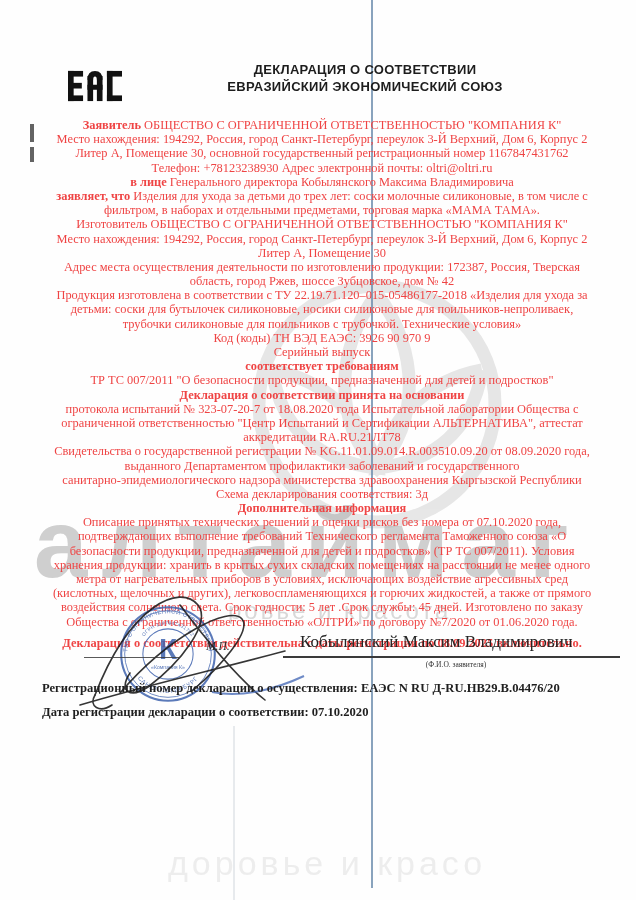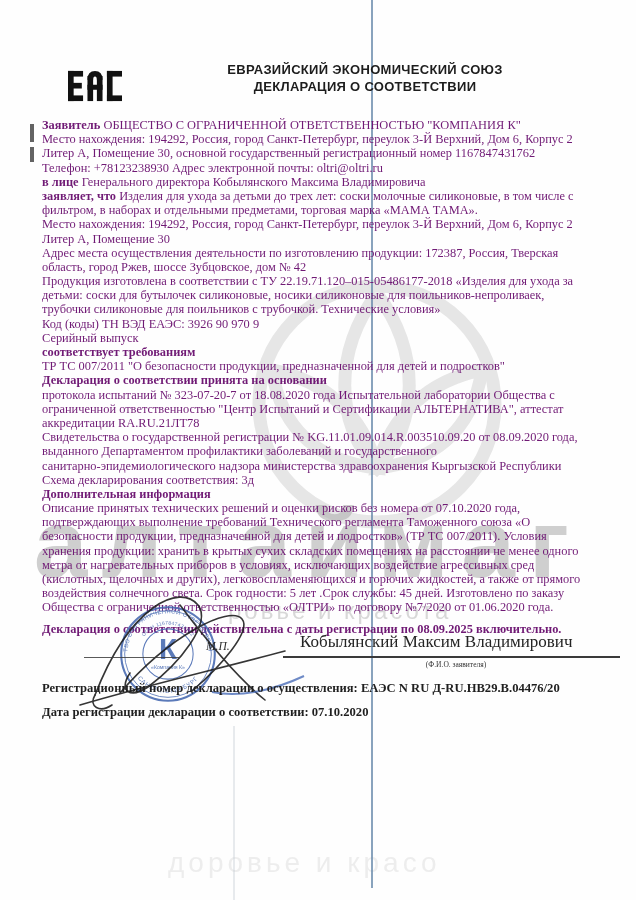--- a/index.html
+++ b/index.html
@@ -8,37 +8,37 @@
     background:#fefefe;overflow:hidden;
     font-family:"Liberation Serif","DejaVu Serif",serif;color:#222;
   }
   
   .wm{position:absolute;pointer-events:none;white-space:nowrap;
       font-family:"Liberation Sans","DejaVu Sans",sans-serif;}
   .wm-brand{left:34px;top:496px;font-size:96px;line-height:96px;font-weight:bold;
       letter-spacing:14px;color:#b3b3b3;opacity:.62;}
   .wm-slogan{left:228px;top:590px;font-size:24px;line-height:42px;
       letter-spacing:3px;color:#d2d2d2;opacity:.85;}
-  .wm-slogan-bottom{left:168px;top:842px;font-size:28px;line-height:42px;
+  .wm-slogan-bottom{left:168px;top:842px;font-size:34px;line-height:42px;
       letter-spacing:4px;color:#ececec;opacity:.9;}
   .wm-flower{left:222px;top:272px;}
   
   .vline-blue{position:absolute;left:371px;top:0;width:2px;height:888px;
       background:rgba(108,140,172,.8);}
   .vline-faint{position:absolute;left:233px;top:726px;width:2px;height:174px;
       background:rgba(190,198,206,.35);}
   .edge-mark{position:absolute;left:30px;width:4px;background:#2f2f2f;opacity:.75;}
   
   .eac{position:absolute;left:68px;top:63px;}
   .title{position:absolute;left:170px;top:62px;width:390px;text-align:center;
       font-family:"Liberation Sans","DejaVu Sans",sans-serif;
       font-weight:bold;font-size:13px;line-height:16.5px;color:#1d1d1d;letter-spacing:.3px;}
   
   .doc-lines{position:absolute;left:42px;top:118px;width:560px;
-      font-size:12.4px;color:#701a75;}
+      font-size:12.4px;color:#ef4444;text-align:center;}
   .tl{white-space:nowrap;height:14.2px;line-height:14.2px;}
   .tl .bold{font-weight:bold;}
   
   .stamp{position:absolute;left:116px;top:602px;opacity:.85;}
   .sig{position:absolute;left:60px;top:575px;}
   .mp-label{position:absolute;left:206px;top:640px;font-size:11.5px;font-style:italic;color:#2c2c2c;text-align:right;}
   .sig-rule-left{position:absolute;left:84px;top:657px;width:96px;height:1.4px;background:#3c3c3c;opacity:.85;}
   .fio-name{position:absolute;left:300px;top:632px;width:312px;text-align:left;
       font-size:17px;color:#242424;}
   .fio-rule{position:absolute;left:283px;top:656px;width:337px;height:1.6px;background:#3a3a3a;}
@@ -83,32 +83,33 @@
         <rect x="46" y="8" width="9" height="40"></rect>
       <path d="M31,14 Q31,0 43,0 Q55,0 55,14 L46,14 Q46,9 43,9 Q40,9 40,14 Z"></path>
       <rect x="31" y="22" width="24" height="8"></rect>
       <rect x="62" y="0" width="9" height="48"></rect>
         <rect x="62" y="0" width="24" height="9"></rect>
       <rect x="62" y="39" width="24" height="9"></rect>
     </g>
   </svg>
 
   <div class="title">
+    <div>ДЕКЛАРАЦИЯ О СООТВЕТСТВИИ</div>
     <div>ЕВРАЗИЙСКИЙ ЭКОНОМИЧЕСКИЙ СОЮЗ</div>
-    <div>ДЕКЛАРАЦИЯ О СООТВЕТСТВИИ</div>
   </div>
 
   <div class="doc-lines">
       <div class="tl"><span class="bold">Заявитель</span><span> ОБЩЕСТВО С ОГРАНИЧЕННОЙ ОТВЕТСТВЕННОСТЬЮ "КОМПАНИЯ К"</span></div>
       <div class="tl"><span>Место нахождения: 194292, Россия,  город Санкт-Петербург, переулок 3-Й Верхний, Дом 6, Корпус 2</span></div>
       <div class="tl"><span>Литер А, Помещение 30, основной государственный регистрационный номер 1167847431762</span></div>
       <div class="tl"><span>Телефон: +78123238930 Адрес электронной почты: oltri@oltri.ru</span></div>
       <div class="tl"><span class="bold">в лице</span><span> Генерального директора Кобылянского Максима Владимировича</span></div>
       <div class="tl"><span class="bold">заявляет, что</span><span> Изделия для ухода за детьми до трех лет: соски молочные силиконовые, в том числе с</span></div>
       <div class="tl"><span>фильтром, в наборах и отдельными предметами, торговая марка «МАМА ТАМА».</span></div>
+      <div class="tl"><span>Изготовитель ОБЩЕСТВО С ОГРАНИЧЕННОЙ ОТВЕТСТВЕННОСТЬЮ "КОМПАНИЯ К"</span></div>
       <div class="tl"><span>Место нахождения: 194292, Россия,  город Санкт-Петербург, переулок 3-Й Верхний, Дом 6, Корпус 2</span></div>
       <div class="tl"><span>Литер А, Помещение 30</span></div>
       <div class="tl"><span>Адрес места осуществления деятельности по изготовлению продукции: 172387, Россия,  Тверская</span></div>
       <div class="tl"><span>область, город Ржев, шоссе  Зубцовское, дом № 42</span></div>
       <div class="tl"><span>Продукция изготовлена в соответствии с ТУ  22.19.71.120–015-05486177-2018 «Изделия для ухода за</span></div>
       <div class="tl"><span>детьми: соски для бутылочек силиконовые, носики силиконовые для поильников-непроливаек,</span></div>
       <div class="tl"><span>трубочки силиконовые для поильников с трубочкой. Технические условия»</span></div>
       <div class="tl"><span>Код (коды) ТН ВЭД ЕАЭС: 3926 90 970 9</span></div>
       <div class="tl"><span>Серийный выпуск</span></div>
       <div class="tl"><span class="bold">соответствует требованиям</span></div>

